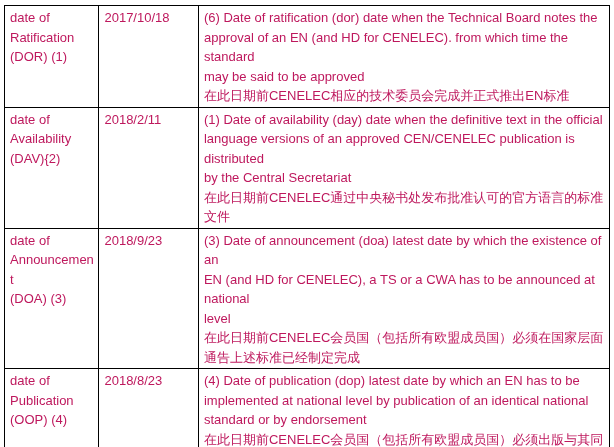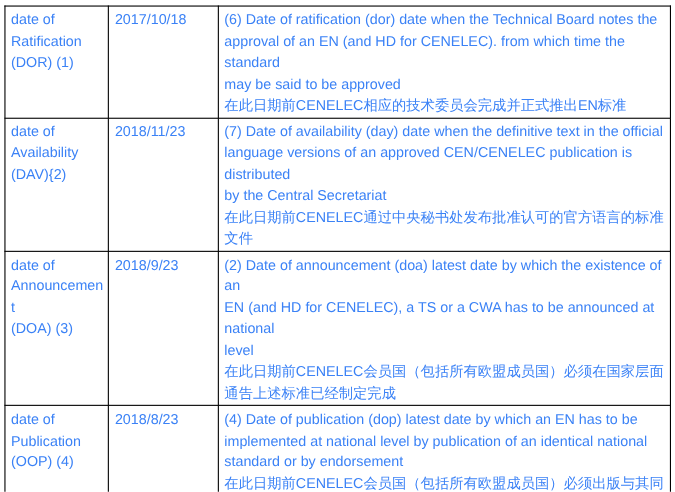--- a/index.html
+++ b/index.html
@@ -21,21 +21,21 @@
     border-collapse: collapse;
     width: 606px;
     table-layout: fixed;
   }
   table.std-table td {
     border: 1px solid #000000;
     vertical-align: top;
     padding: 2px 4px 1px 5px;
     font-size: 13px;
     line-height: 19.5px;
-    color: #3b82f6;
+    color: #be185d;
     white-space: pre-line;
     overflow: hidden;
     word-break: break-word;
   }
   col.c-term { width: 94px; }
   col.c-date { width: 99px; }
   col.c-desc { width: 409px; }
 </style>
 </head>
 <body>
@@ -55,32 +55,32 @@
         <td>2017/10/18</td>
         <td>(6) Date of ratification (dor) date when the Technical Board notes the
 approval of an EN (and HD for CENELEC). from which time the standard
 may be said to be approved
 在此日期前CENELEC相应的技术委员会完成并正式推出EN标准</td>
       </tr>
       <tr>
         <td>date of
 Availability
 (DAV){2)</td>
-        <td>2018/11/23</td>
-        <td>(7) Date of availability (day) date when the definitive text in the official
+        <td>2018/2/11</td>
+        <td>(1) Date of availability (day) date when the definitive text in the official
 language versions of an approved CEN/CENELEC publication is distributed
 by the Central Secretariat
 在此日期前CENELEC通过中央秘书处发布批准认可的官方语言的标准文件</td>
       </tr>
       <tr>
         <td>date of
 Announcement
 (DOA) (3)</td>
         <td>2018/9/23</td>
-        <td>(2) Date of announcement (doa) latest date by which the existence of an
+        <td>(3) Date of announcement (doa) latest date by which the existence of an
 EN (and HD for CENELEC), a TS or a CWA has to be announced at national
 level
 在此日期前CENELEC会员国（包括所有欧盟成员国）必须在国家层面通告上述标准已经制定完成</td>
       </tr>
       <tr>
         <td>date of
 Publication
 (OOP) (4)</td>
         <td>2018/8/23</td>
         <td>(4) Date of publication (dop) latest date by which an EN has to be

